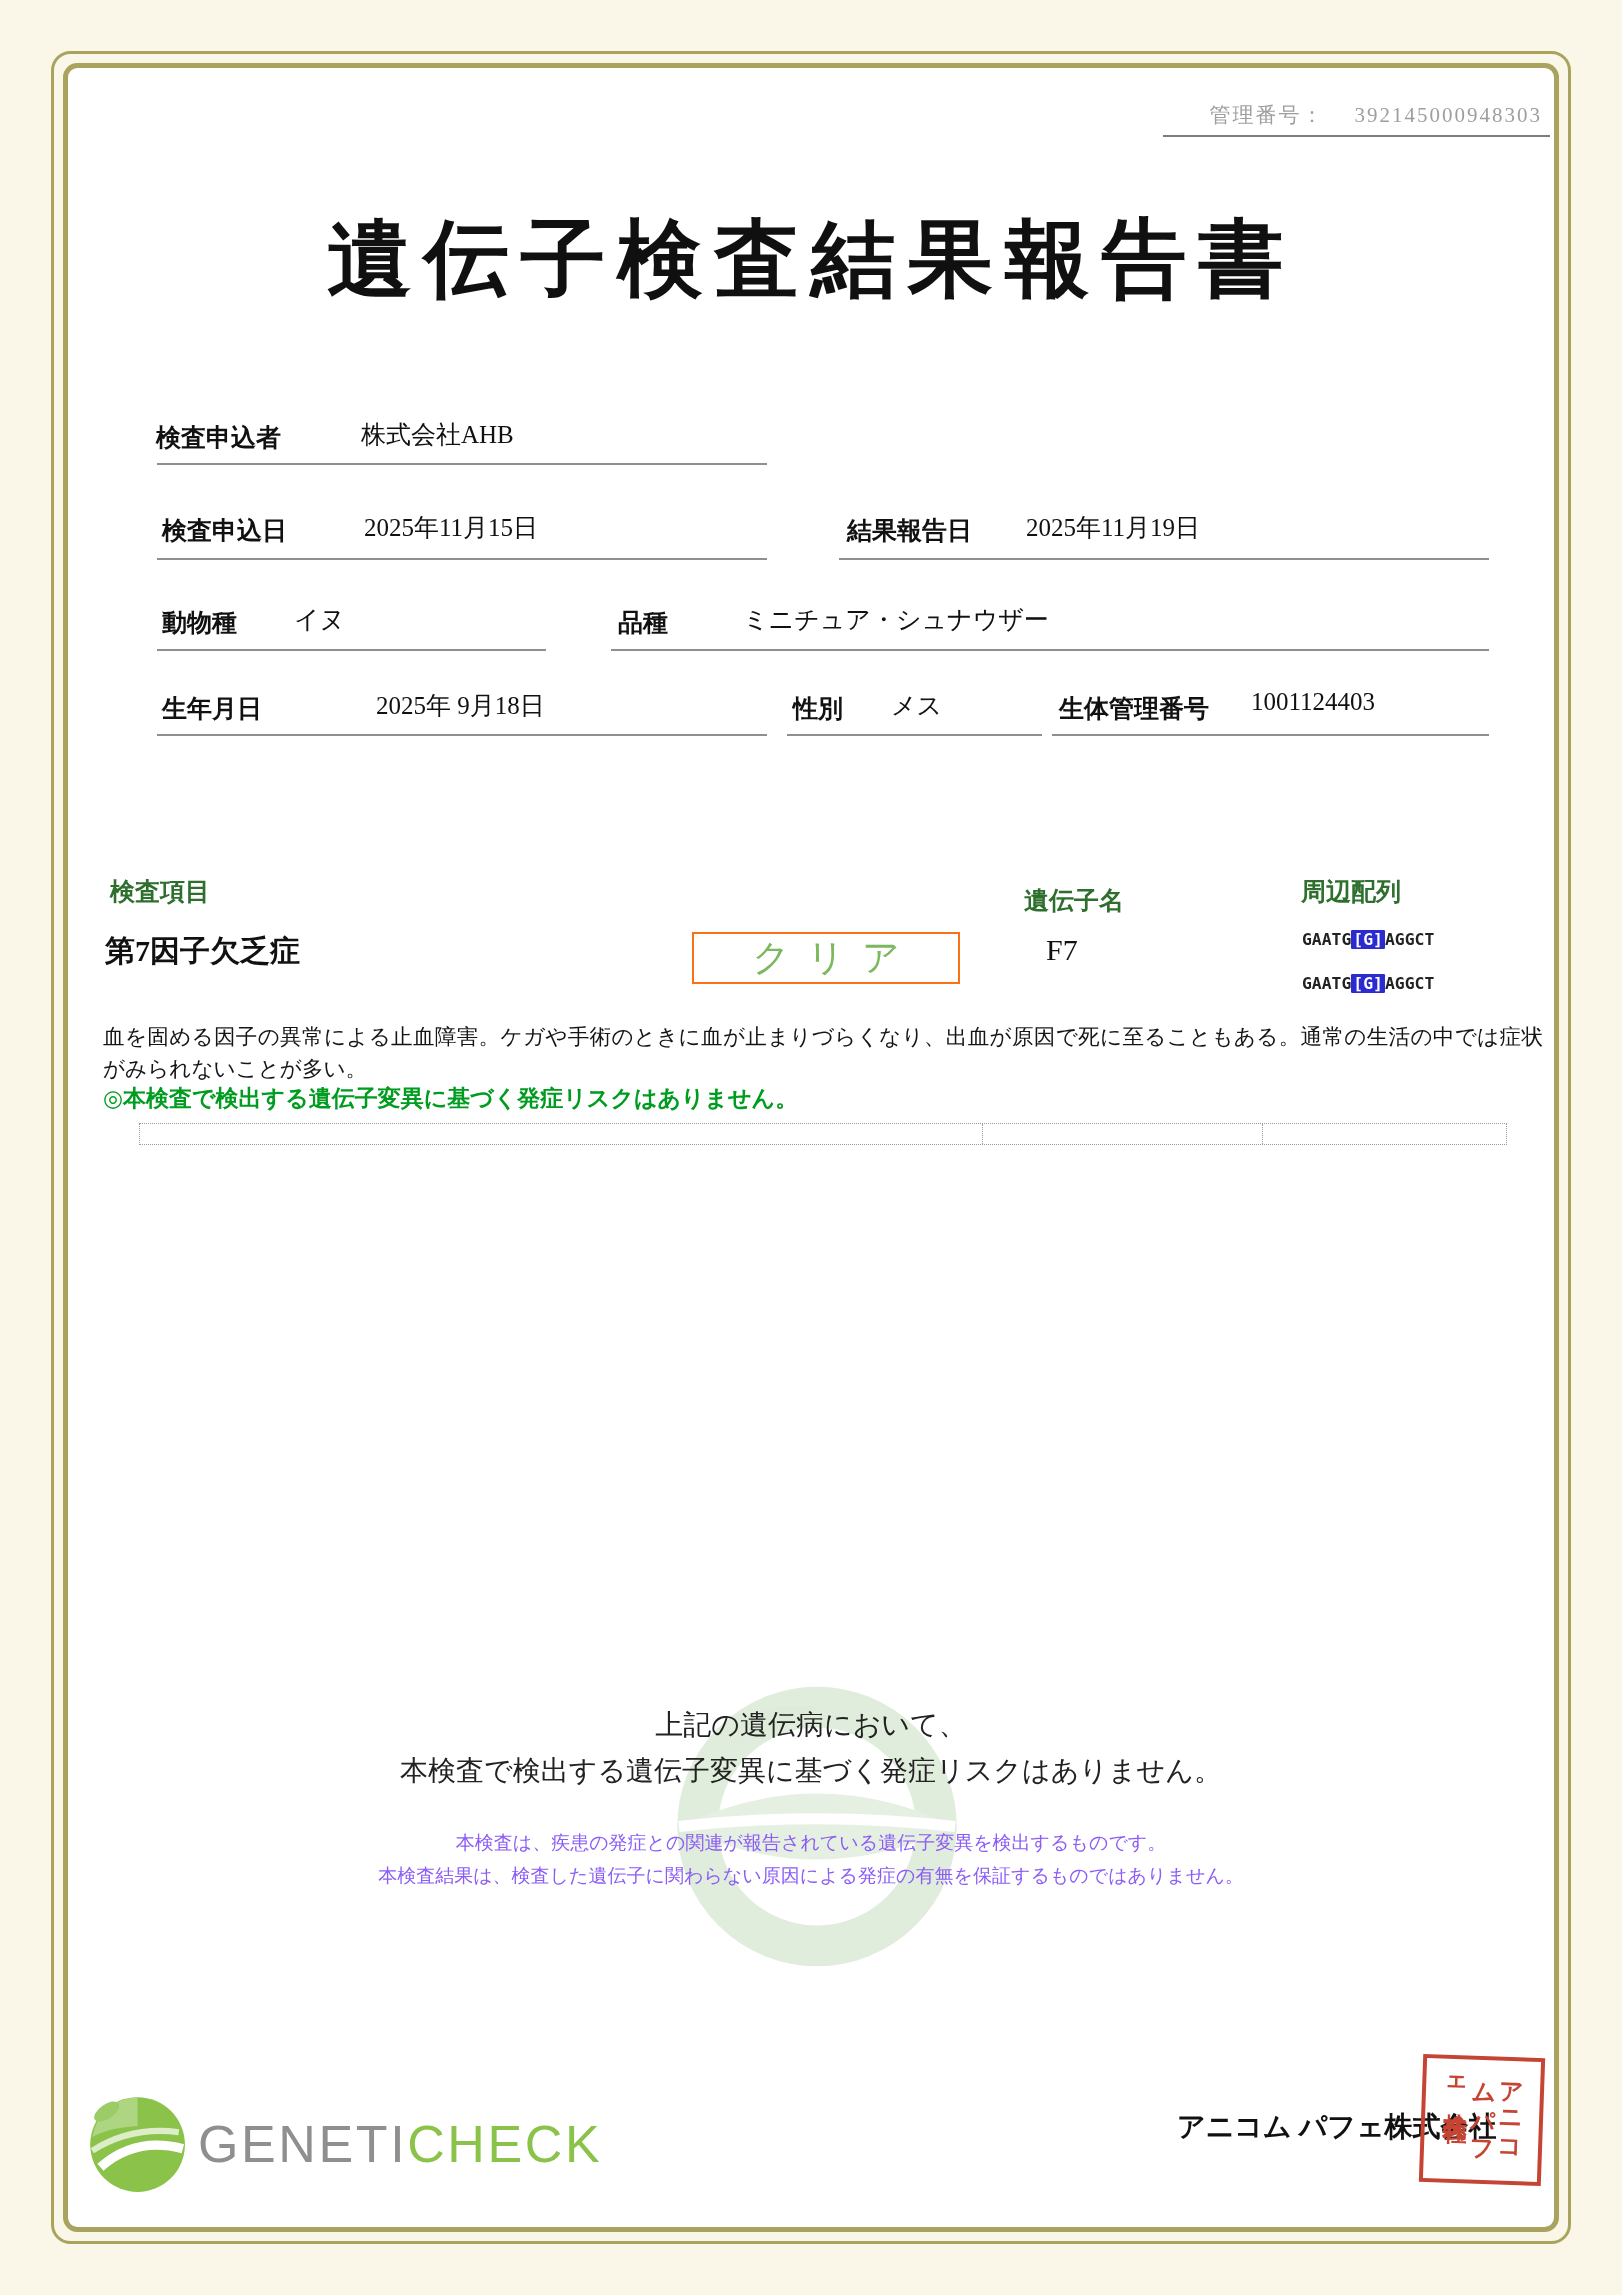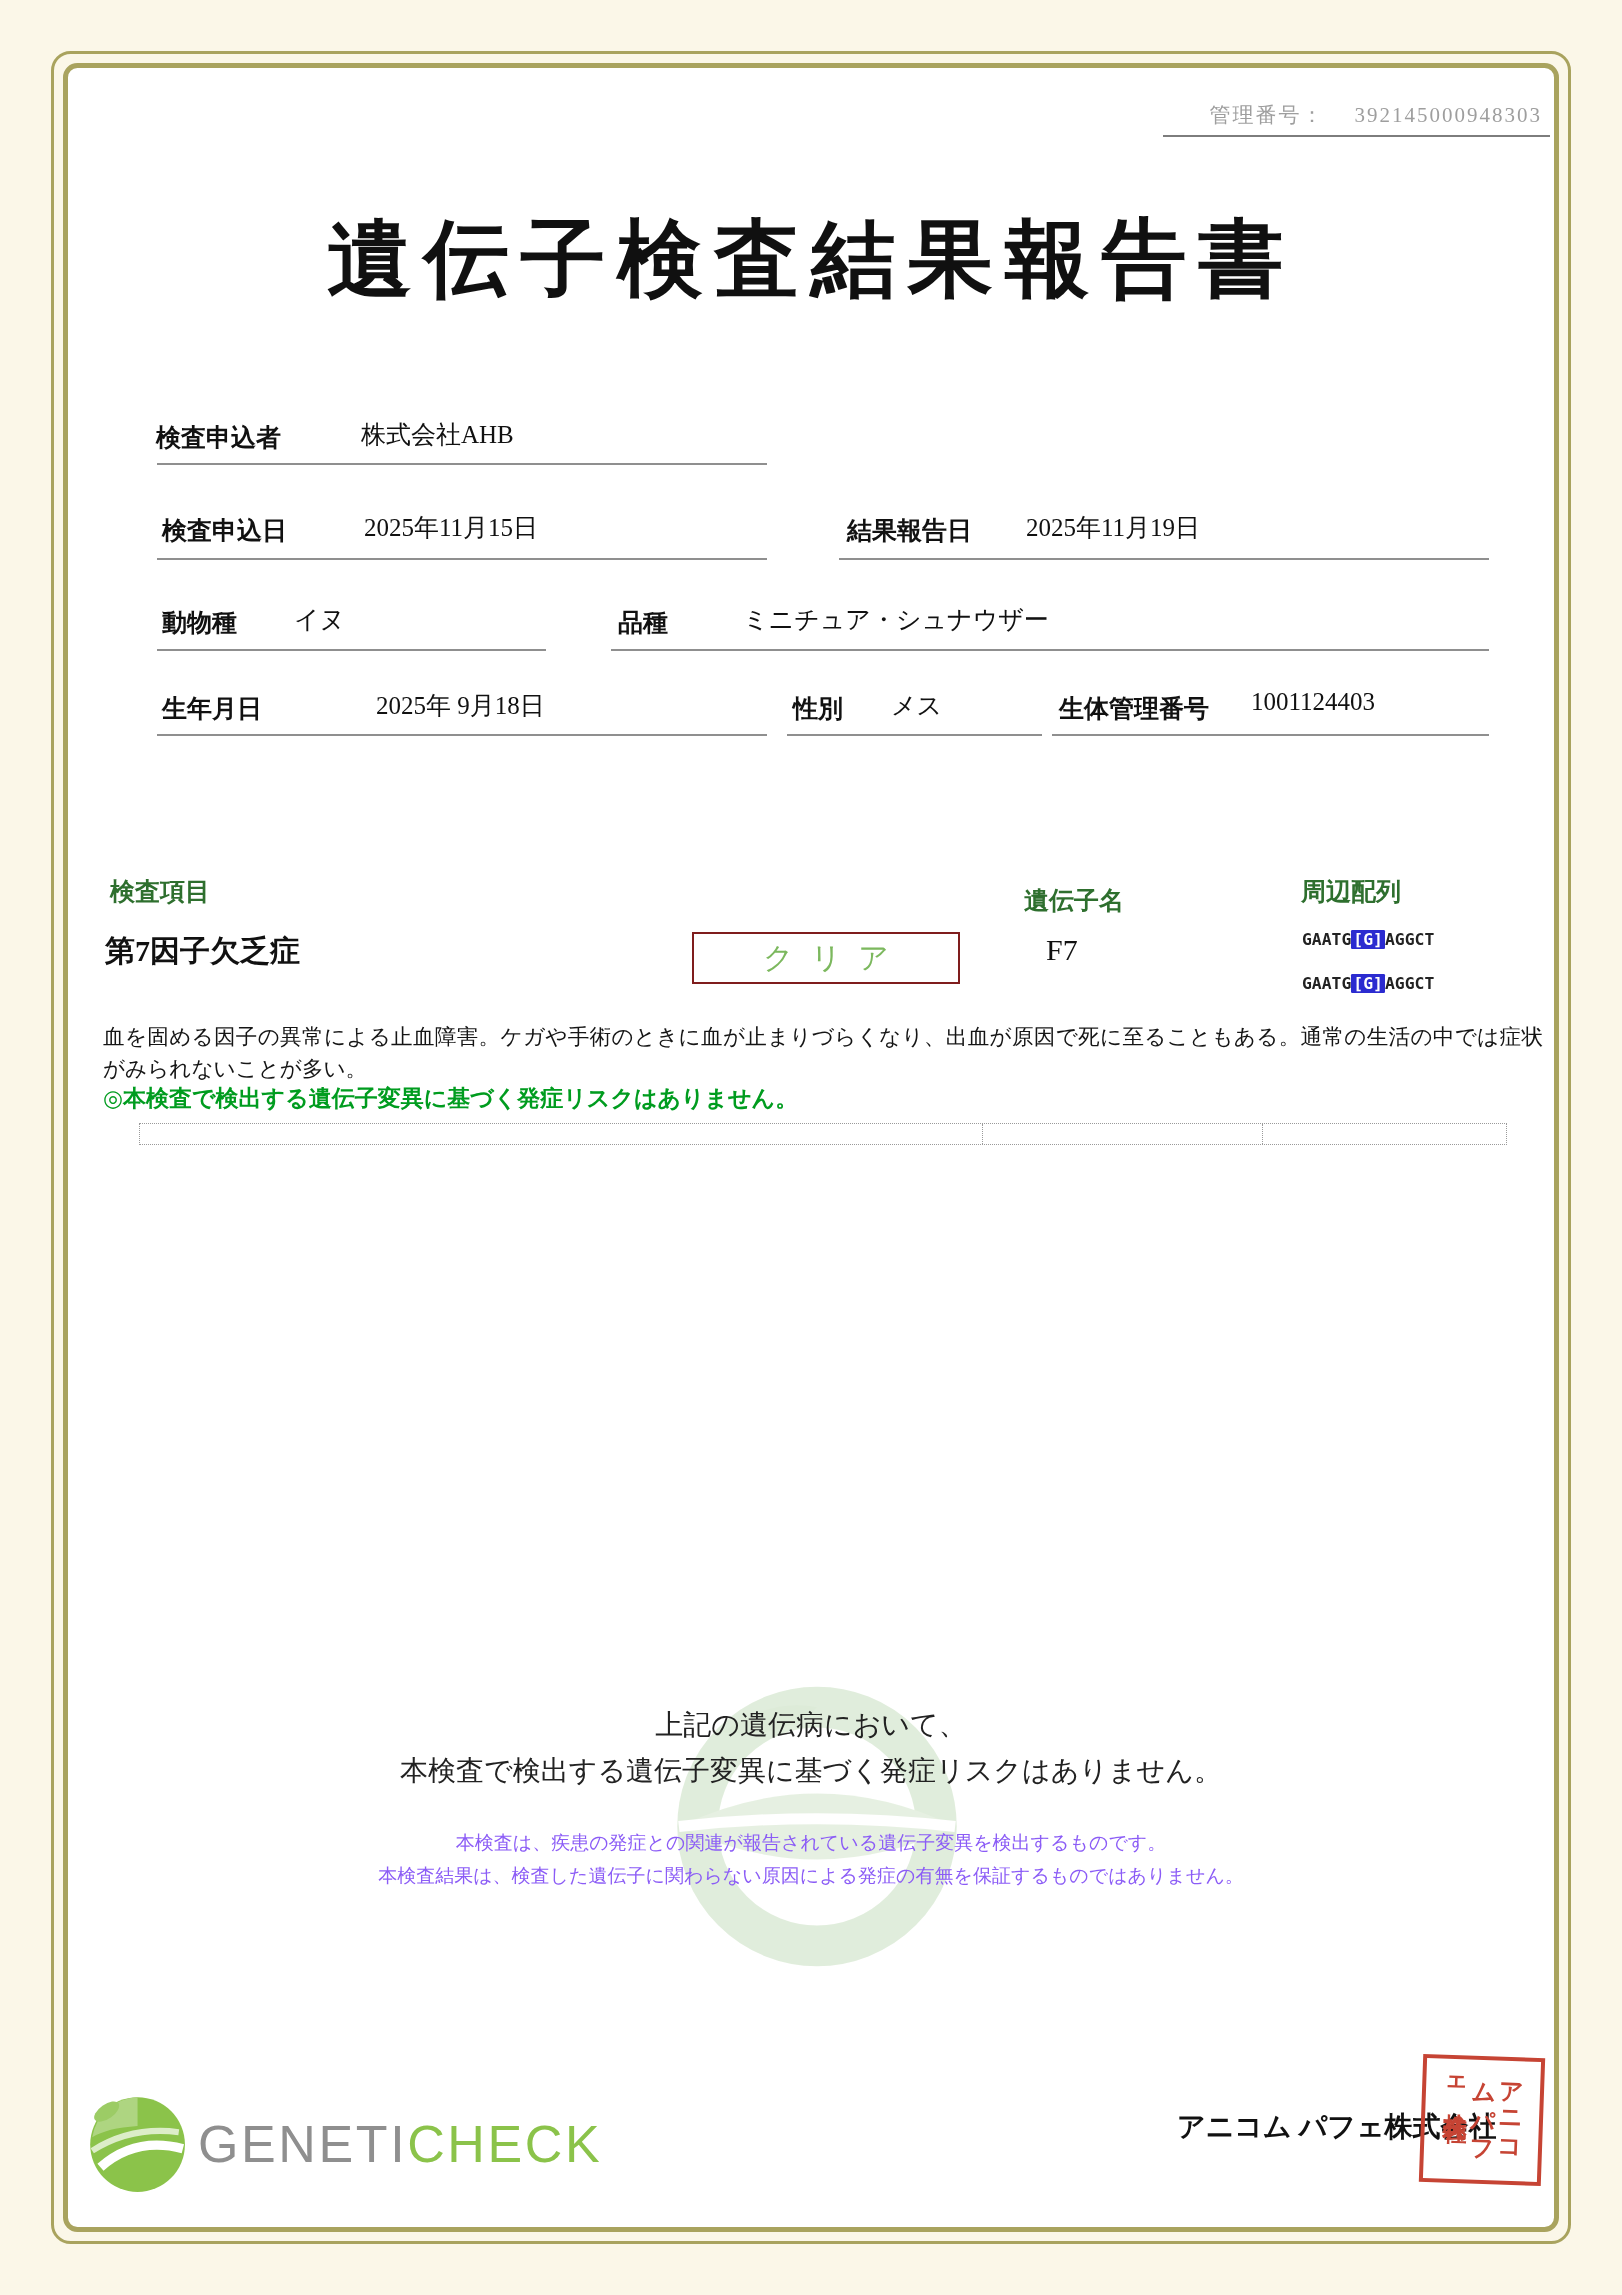--- a/index.html
+++ b/index.html
@@ -11,24 +11,24 @@
         border:5.2px solid #a9a35e;border-radius:14.4px;background:#ffffff;}
   .abs{position:absolute;line-height:1.15;}
   .mgmt{color:#9e9e9e;font-size:21px;letter-spacing:2px;white-space:nowrap;}
   .uline{position:absolute;height:0;border-bottom:2px solid #8f8f8f;}
   .title{left:0;width:100%;text-align:center;font-size:85px;font-weight:700;
         letter-spacing:11.8px;color:#101010;}
   .lbl{font-size:25px;font-weight:700;white-space:nowrap;}
   .val{font-size:25px;white-space:nowrap;}
   .ghead{font-size:25px;font-weight:700;color:#2e6f2e;white-space:nowrap;}
   .item-name{font-size:30px;font-weight:600;white-space:nowrap;}
-  .status-box{width:268px;height:52px;border:2px solid #7f1d1d;box-sizing:border-box;
+  .status-box{width:268px;height:52px;border:2px solid #f97316;box-sizing:border-box;
         display:flex;align-items:center;justify-content:center;
         font-family:"Liberation Sans","DejaVu Sans",sans-serif;
-        font-size:30px;color:#7cb85e;letter-spacing:17px;padding-left:17px;}
+        font-size:37px;color:#7cb85e;letter-spacing:17px;padding-left:17px;}
   .gene{font-size:30px;white-space:nowrap;}
   .seq{font-family:"DejaVu Sans Mono","Liberation Mono",monospace;font-size:16.4px;
         font-weight:700;white-space:nowrap;color:#222;}
   .seq .variant{background:#2b2bd0;color:#fff;padding:0 2px;border-radius:1.3px;}
   .desc{font-size:21.6px;line-height:1.5;width:1440px;color:#151515;text-align:justify;}
   .risk{font-size:23px;font-weight:700;color:#009c1f;white-space:nowrap;}
   .dotted-row{border:1.3px dotted #9a9a9a;box-sizing:border-box;}
   .dotted-row .sep{position:absolute;top:0;height:100%;width:0;border-left:1.3px dotted #9a9a9a;}
   .sum-big{left:0;width:100%;text-align:center;
         font-family:"Liberation Sans","DejaVu Sans",sans-serif;font-size:28px;color:#222;}

